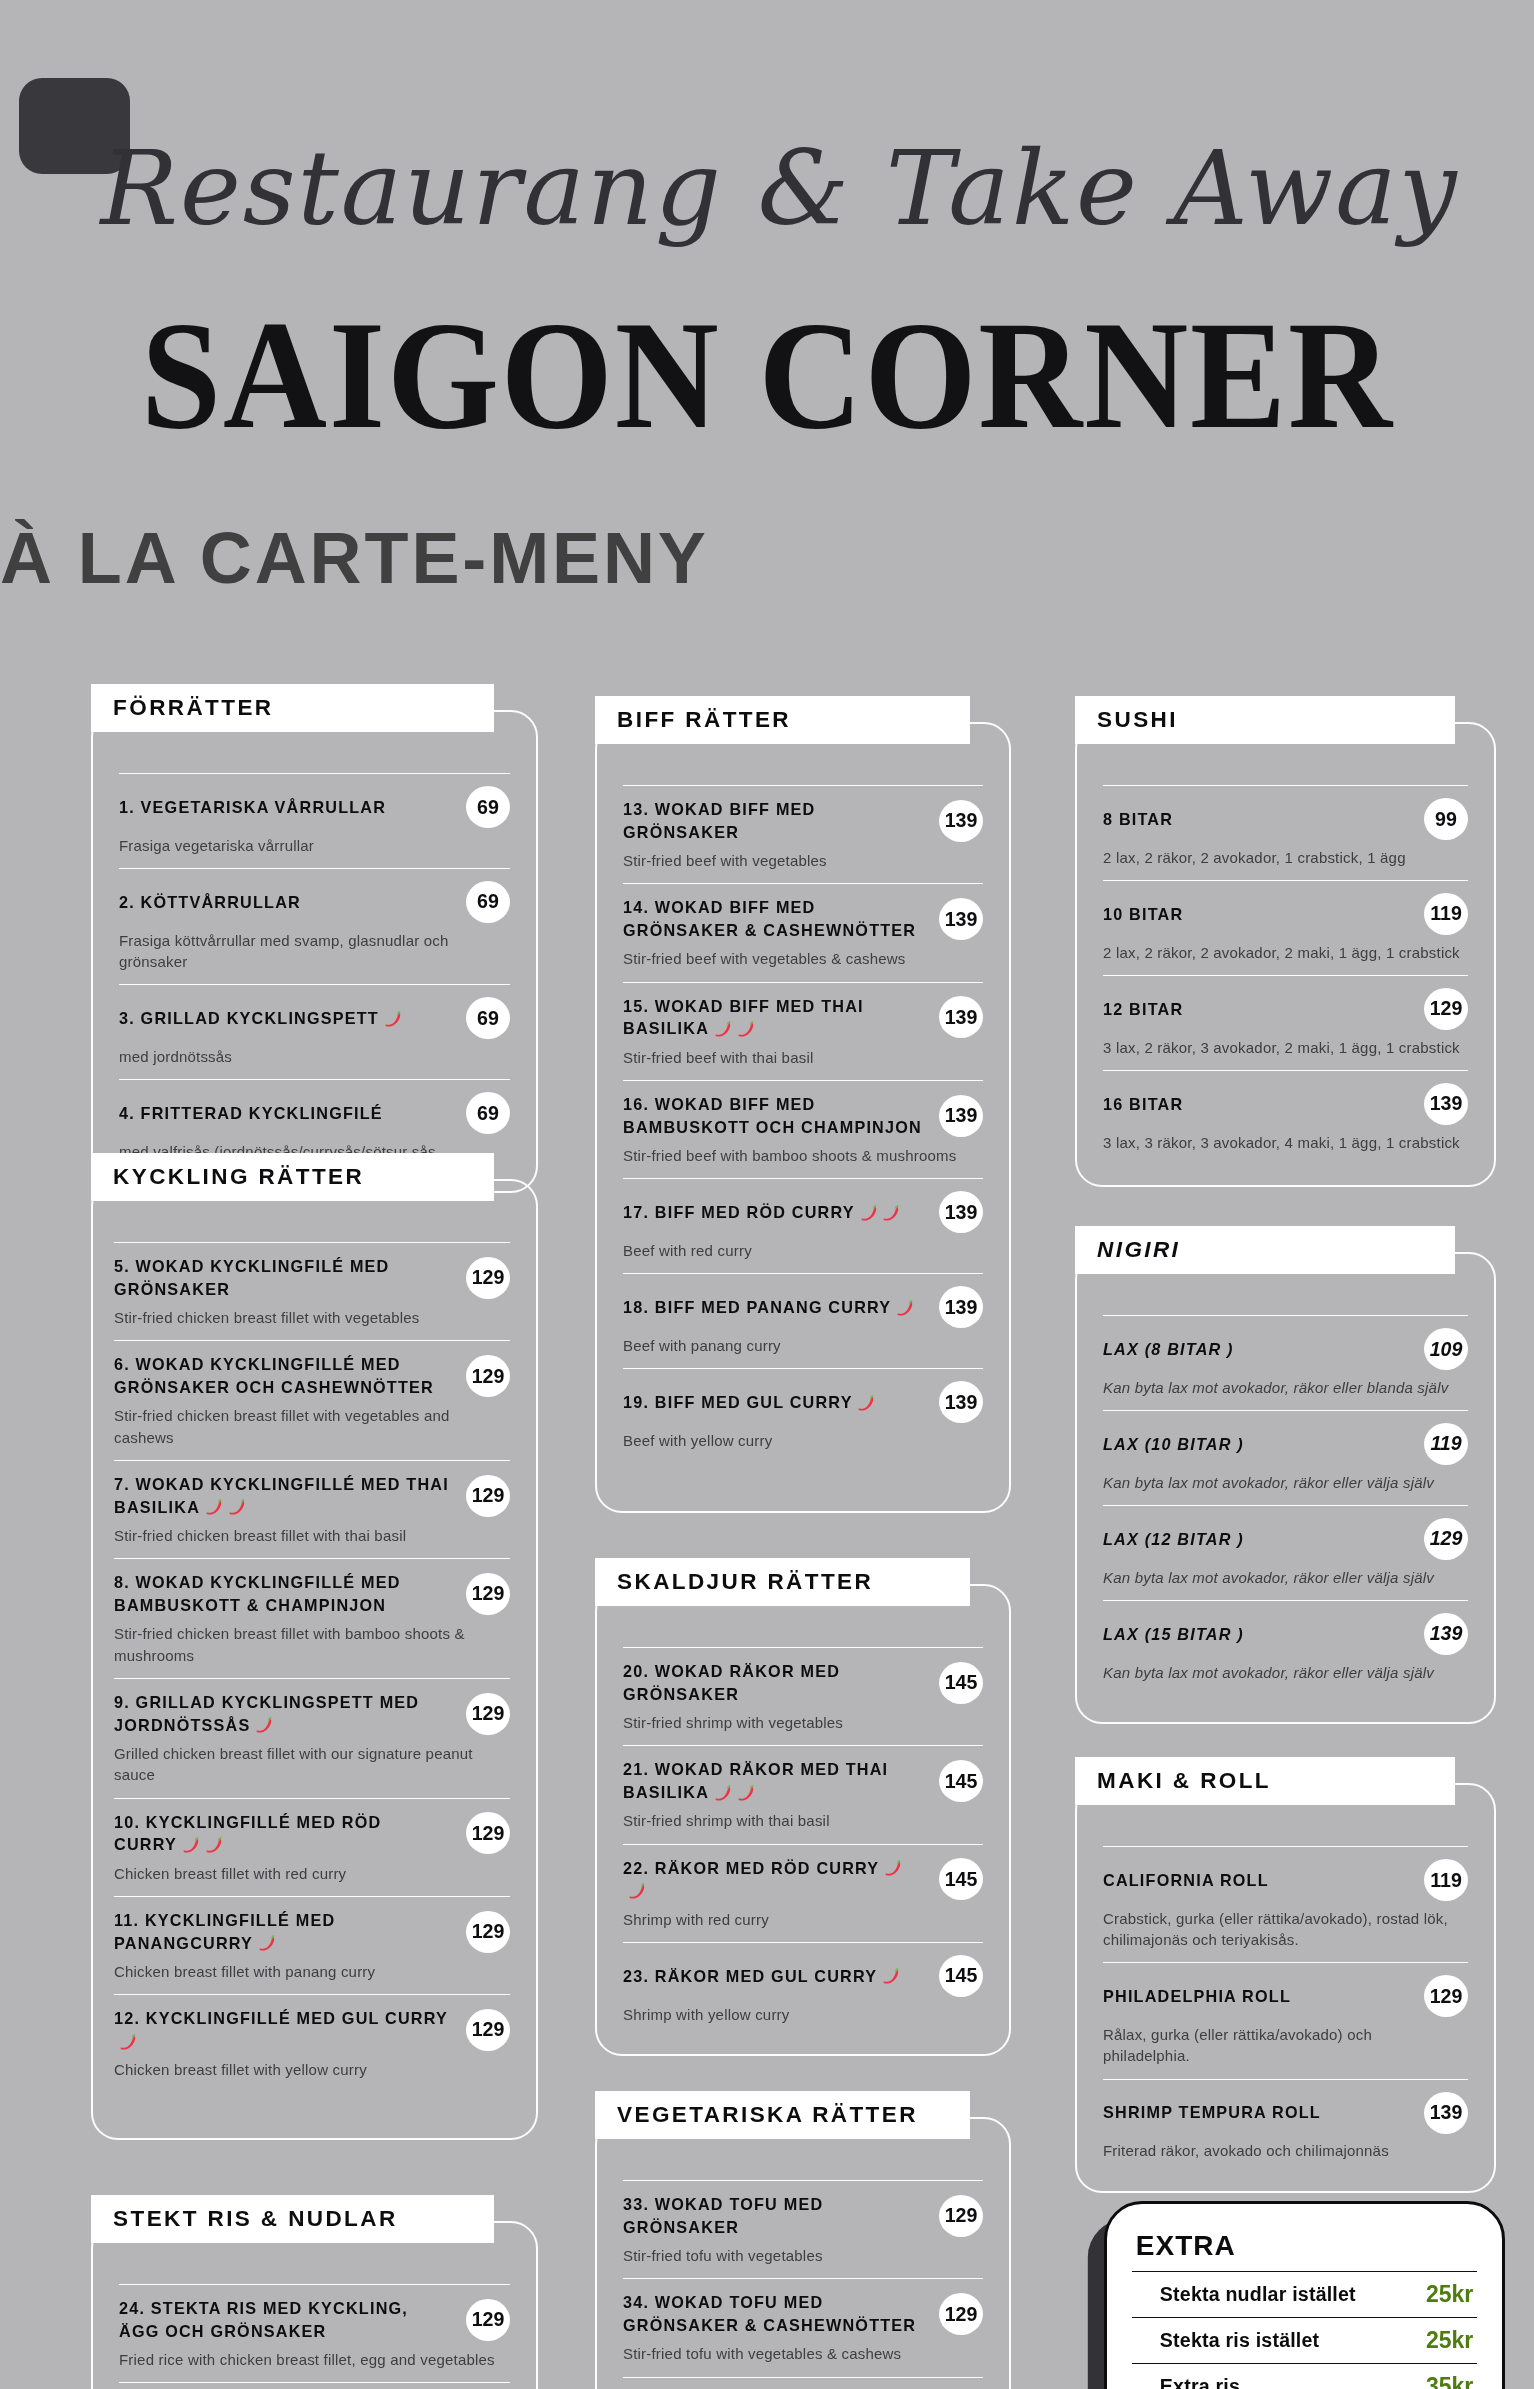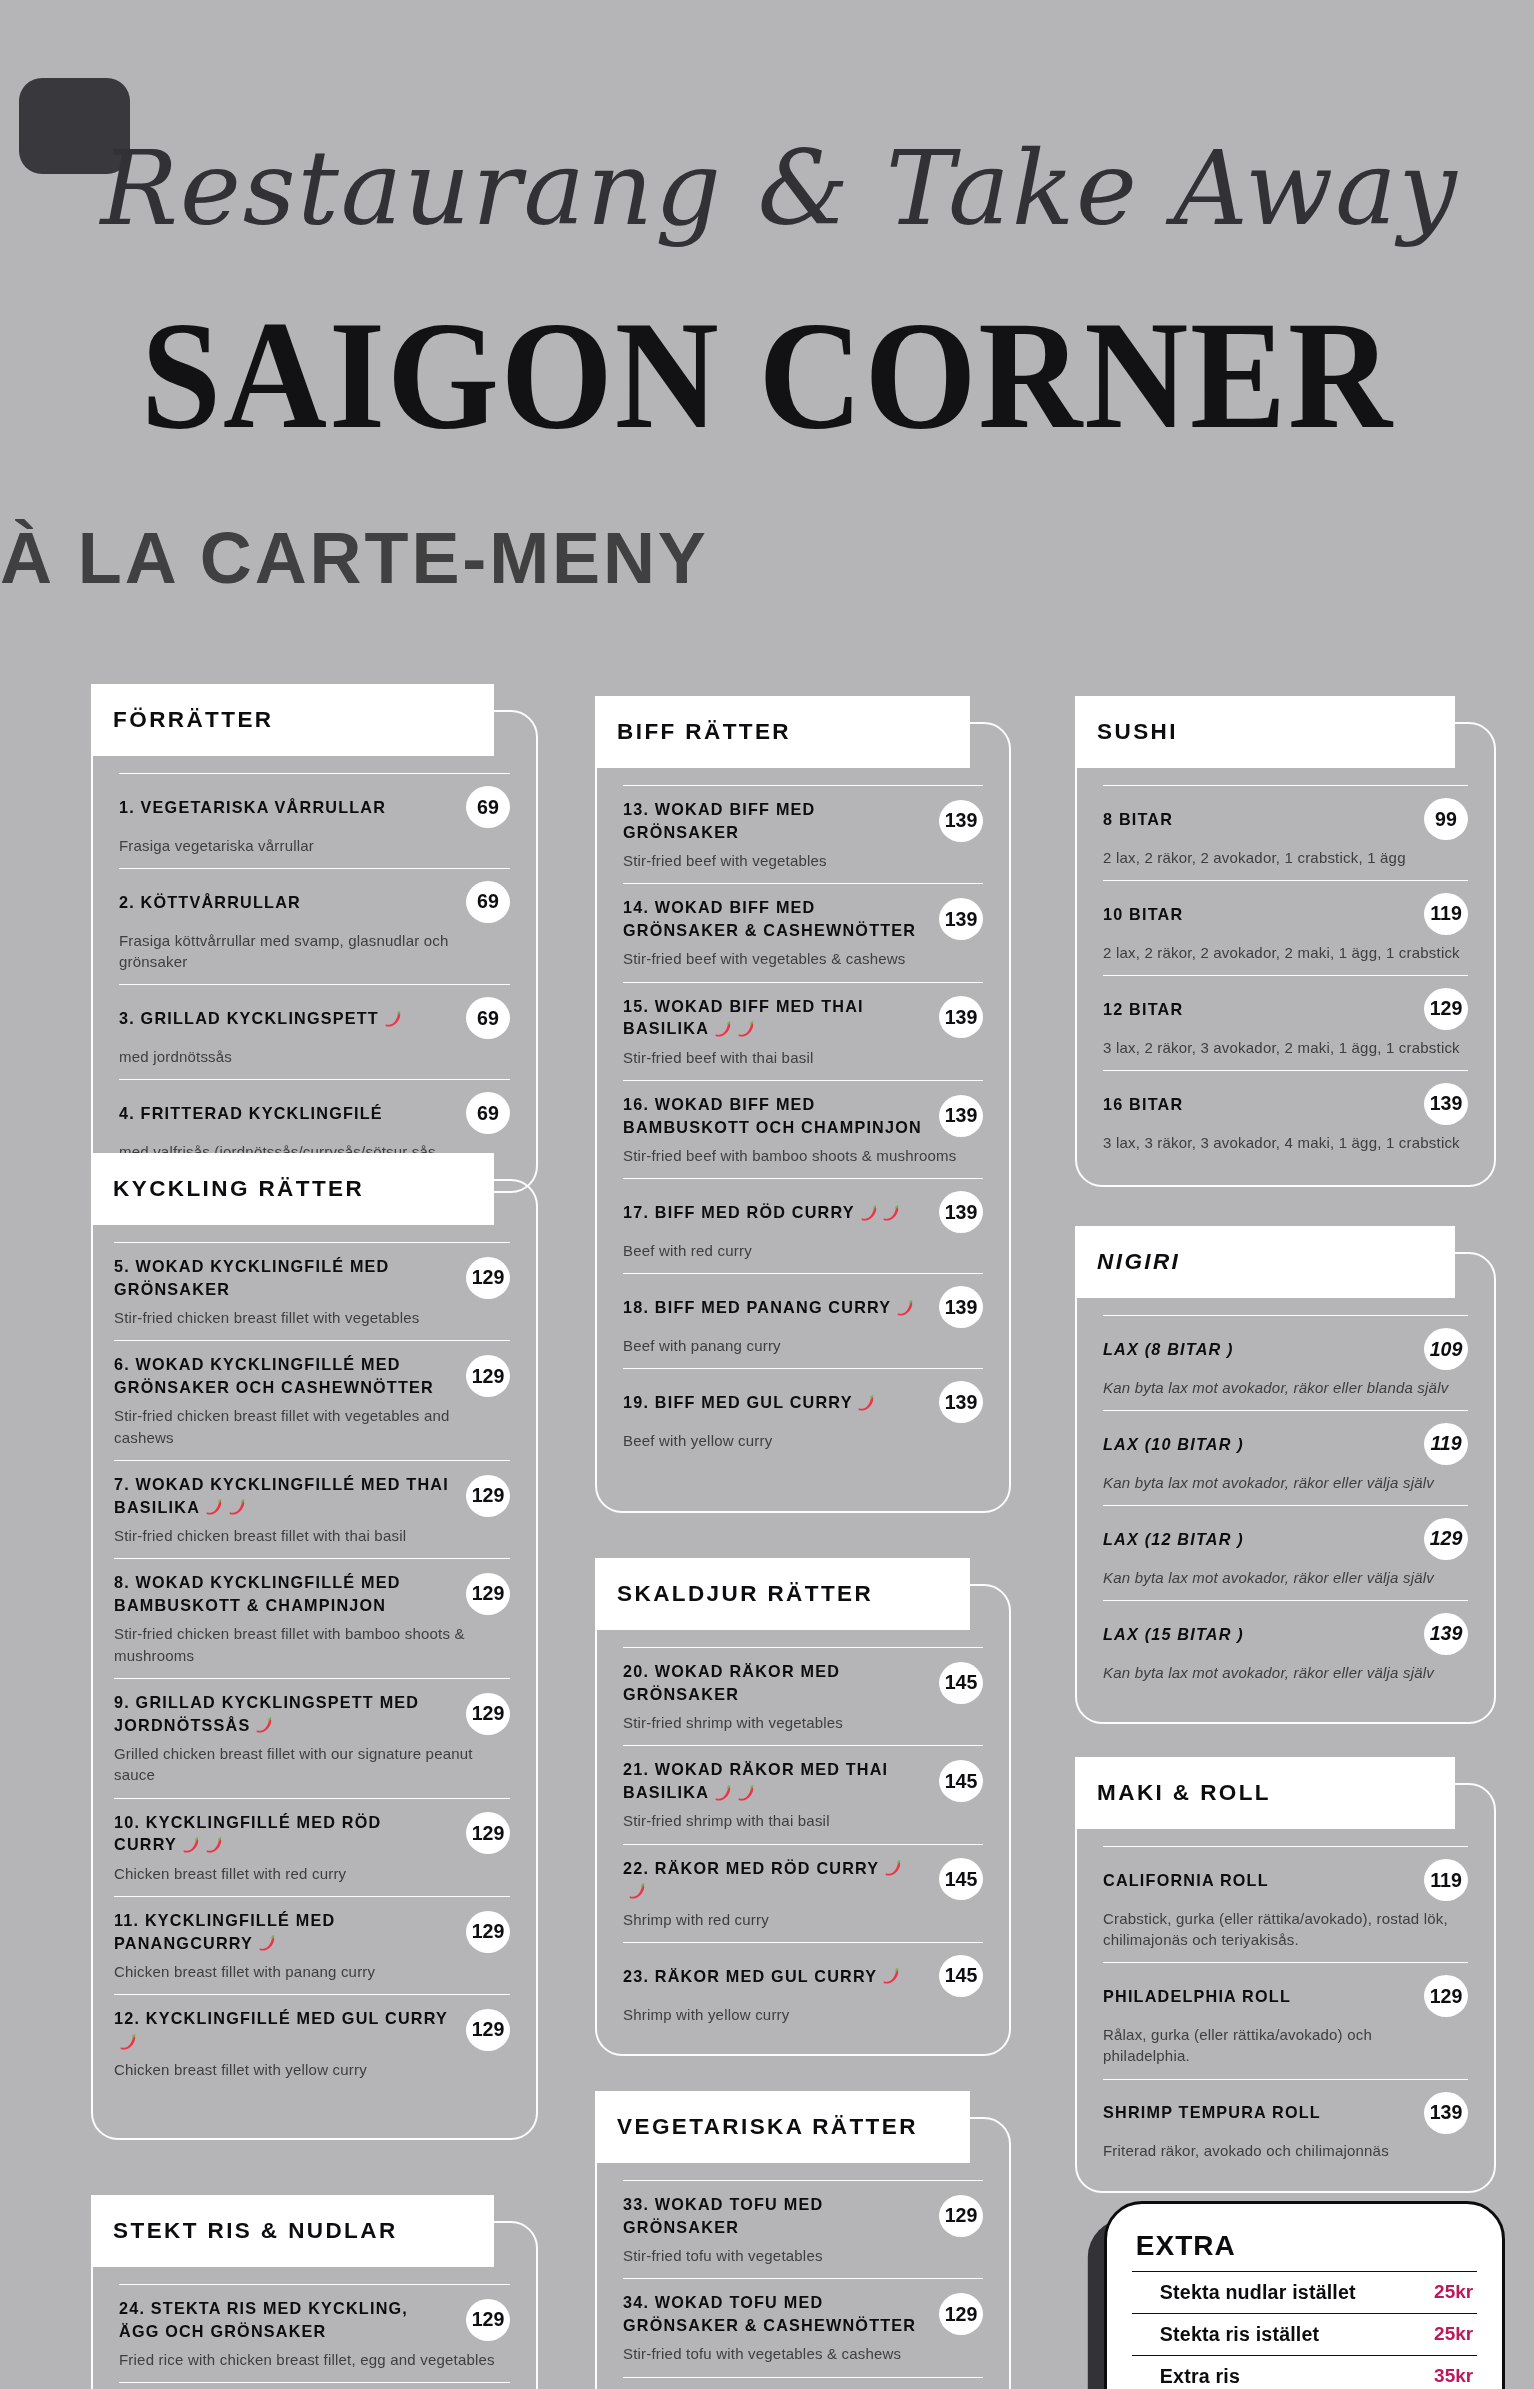--- a/index.html
+++ b/index.html
@@ -13,21 +13,21 @@
   .hdr-script{position:absolute;left:0;right:0;top:128px;text-align:center;
       font-family:"DejaVu Serif",serif;font-style:italic;font-weight:500;font-size:103px;color:#323136;letter-spacing:1.9px;margin-left:24px;}
   .hdr-brand{position:absolute;left:0;right:0;top:292px;text-align:center;
       font-family:"Liberation Serif",serif;font-weight:700;font-size:144px;color:#121114;letter-spacing:1.9px;transform:scaleY(1.08);}
   .hdr-sub{position:absolute;left:0;right:0;top:517px;
       font-weight:800;font-size:72px;color:#404040;letter-spacing:2.9px;}
 
   
   .section{position:absolute;border:2.4px solid #fcfcfc;border-radius:27px;box-sizing:border-box;
            padding:61px 26px 17px 26px;}
-  .band{position:absolute;top:-28px;left:-1.9px;height:72px;width:91%;background:#fff;
+  .band{position:absolute;top:-28px;left:-1.9px;height:48px;width:91%;background:#fff;
         display:flex;align-items:center;padding-left:22px;box-sizing:border-box;}
   .band-text{font-weight:800;font-size:22.5px;letter-spacing:2.4px;color:#0d0d0f;white-space:nowrap;}
   .mi{padding:12px 0;border-top:1.4px solid #fcfcfc;}
   .mi:first-of-type{border-top:none;padding-top:0;}
   .mi-head{display:flex;justify-content:space-between;align-items:center;gap:8.6px;}
   .mi-title{font-weight:800;font-size:16.2px;line-height:1.4;letter-spacing:1.2px;color:#0d0d0f;
             max-width:calc(100% - 60px);}
   .price{min-width:44px;height:42px;border-radius:50%;background:#fff;color:#0e0e10;font-weight:800;
          font-size:19.6px;display:flex;align-items:center;justify-content:center;flex:0 0 auto;}
   .mi-desc{margin-top:6.7px;font-size:15px;line-height:1.42;color:#3e3e41;letter-spacing:0.2px;max-width:98%;}
@@ -44,21 +44,21 @@
   #sec-maki       {left:1075px;top:1783px; width:421px; min-height:321px;}
 
   
   .extra-card{position:absolute;left:1104px;top:2201px;width:401px;min-height:530px;background:#fff;
       border:3.8px solid #0c0c0e;border-radius:38px;box-shadow:-16.2px 18px 0 #333237;
       box-sizing:border-box;padding:26px 25px 19px;}
   .extra-title{font-weight:800;font-size:28px;letter-spacing:1px;color:#0c0c0e;padding:0 3.8px 8.6px;}
   .extra-row{display:flex;justify-content:space-between;align-items:center;border-top:1.4px solid #101012;
       padding:9px 3.8px;}
   .extra-label{font-weight:800;font-size:19.6px;color:#0c0c0e;letter-spacing:0.2px;margin-left:24px;}
-  .extra-price{font-weight:800;font-size:19px;color:#be185d;}
+  .extra-price{font-weight:800;font-size:23px;color:#4d7c0f;}
 </style>
 </head>
 <body>
 
 <div class="page">
   <div class="corner-badge"></div>
 
   <div class="hdr-script">Restaurang &amp; Take Away</div>
   <div class="hdr-brand">SAIGON CORNER</div>
   <div class="hdr-sub">À LA CARTE-MENY</div>

